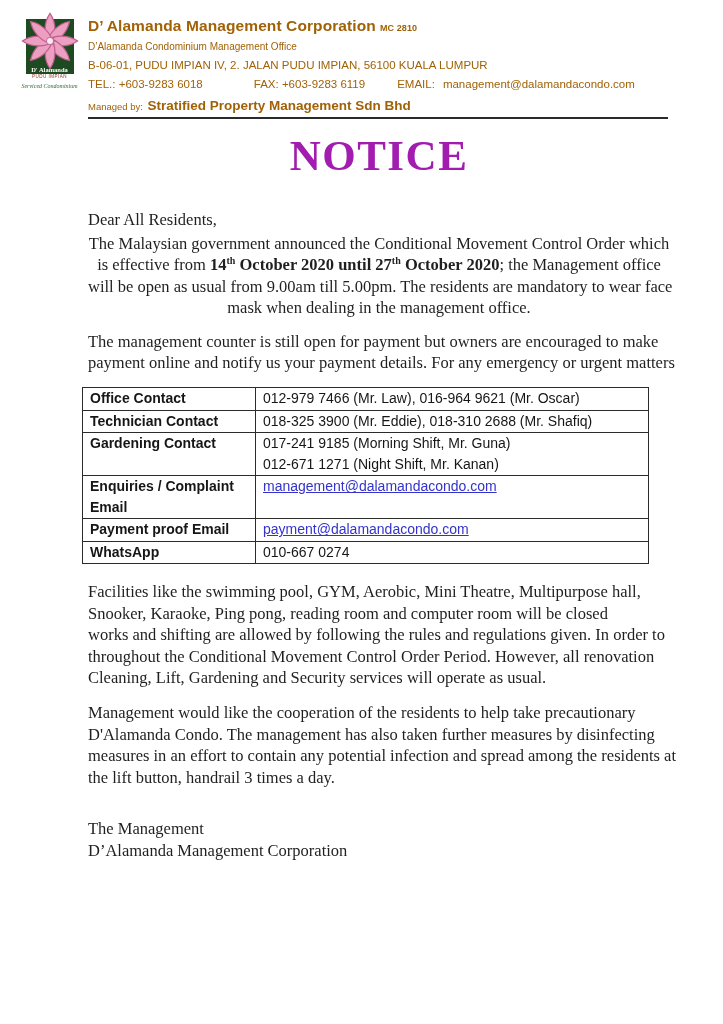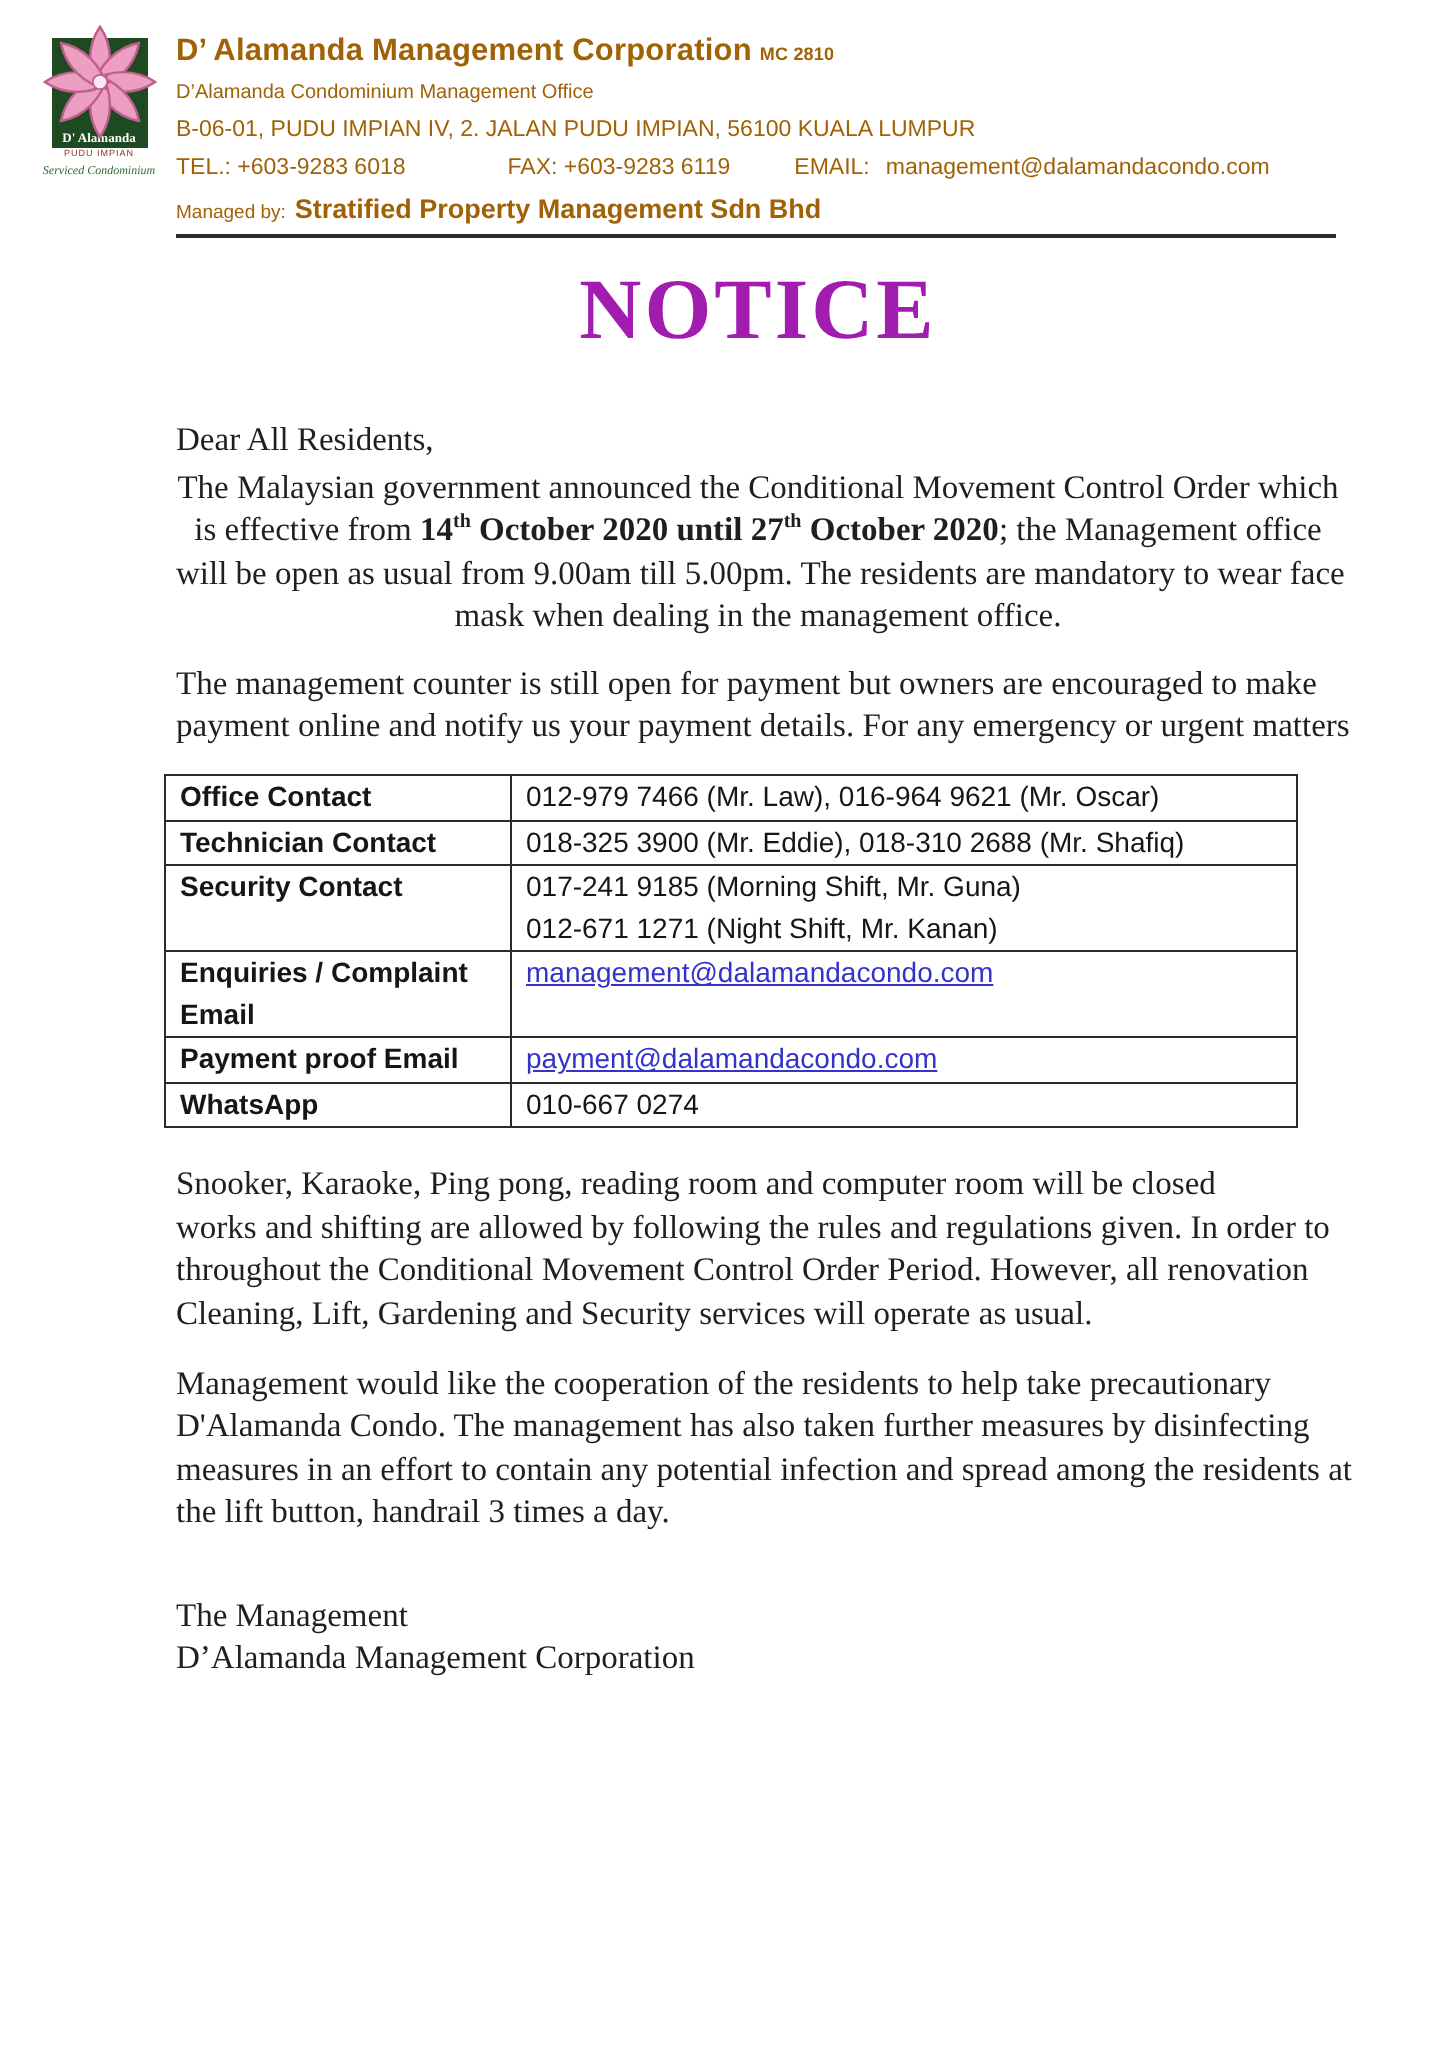--- a/index.html
+++ b/index.html
@@ -125,21 +125,21 @@
       <tbody>
           <tr>
         <td class="lbl">Office Contact</td>
         <td class="val">012-979 7466 (Mr. Law), 016-964 9621 (Mr. Oscar)</td>
       </tr>
       <tr>
         <td class="lbl">Technician Contact</td>
         <td class="val">018-325 3900 (Mr. Eddie), 018-310 2688 (Mr. Shafiq)</td>
       </tr>
       <tr>
-        <td class="lbl">Security Contact</td>
+        <td class="lbl">Gardening Contact</td>
         <td class="val">
           <div>017-241 9185 (Morning Shift, Mr. Guna)</div>
           <div>012-671 1271 (Night Shift, Mr. Kanan)</div>
         </td>
       </tr>
       <tr>
         <td class="lbl">Enquiries / Complaint Email</td>
         <td class="val">
           <a class="link">management@dalamandacondo.com</a>
         </td>
@@ -151,20 +151,21 @@
         </td>
       </tr>
       <tr>
         <td class="lbl">WhatsApp</td>
         <td class="val">010-667 0274</td>
       </tr>
     </tbody>
       </table>
 
     <div class="para p3">
+      <div class="line">Facilities like the swimming pool, GYM, Aerobic, Mini Theatre, Multipurpose hall,</div>
       <div class="line">Snooker, Karaoke, Ping pong, reading room and computer room will be closed</div>
       <div class="line">works and shifting are allowed by following the rules and regulations given. In order to</div>
       <div class="line">throughout the Conditional Movement Control Order Period. However, all renovation</div>
       <div class="line">Cleaning, Lift, Gardening and Security services will operate as usual.</div>
     </div>
 
     <div class="para p4">
       <div class="line">Management would like the cooperation of the residents to help take precautionary</div>
       <div class="line">D'Alamanda Condo. The management has also taken further measures by disinfecting</div>
       <div class="line">measures in an effort to contain any potential infection and spread among the residents at</div>

